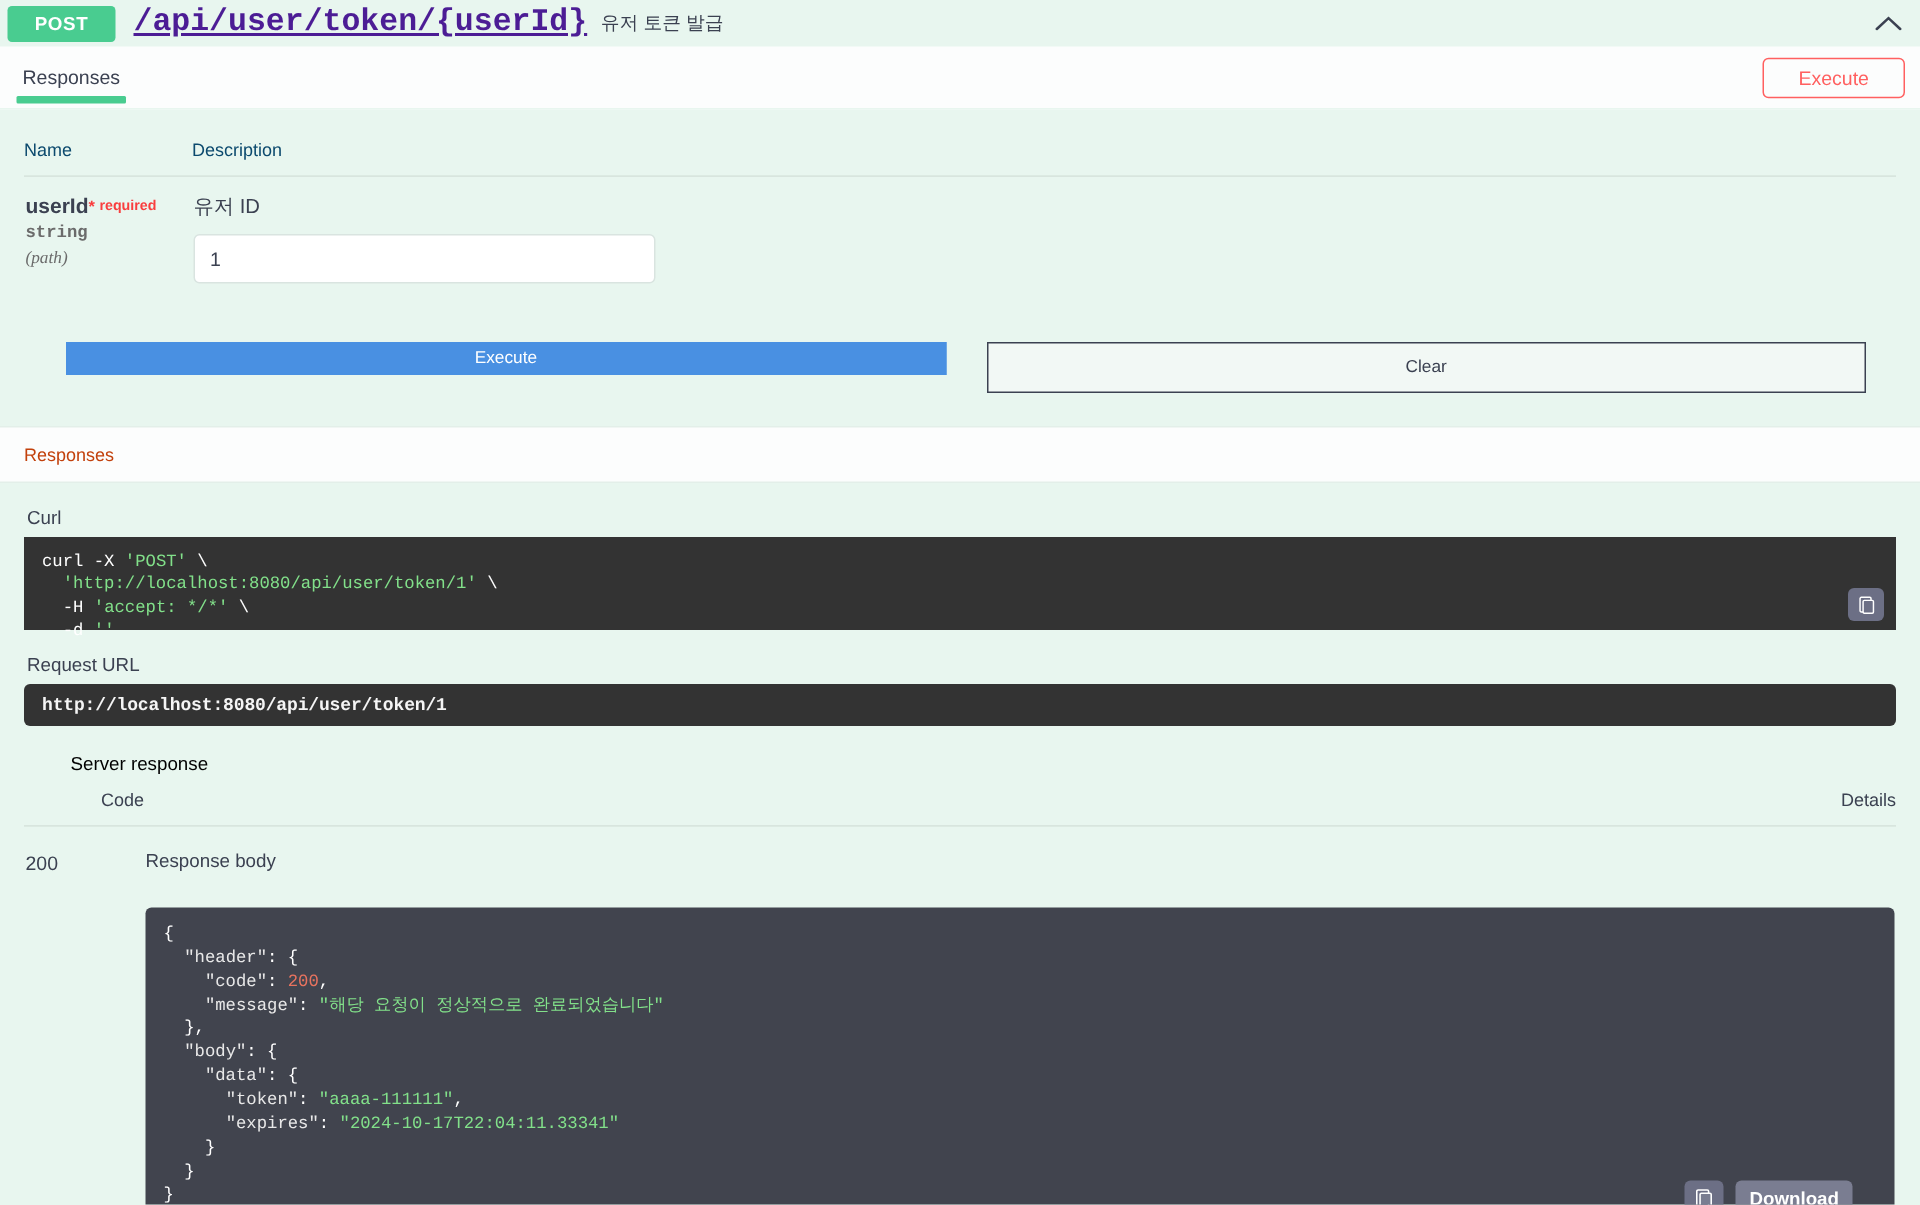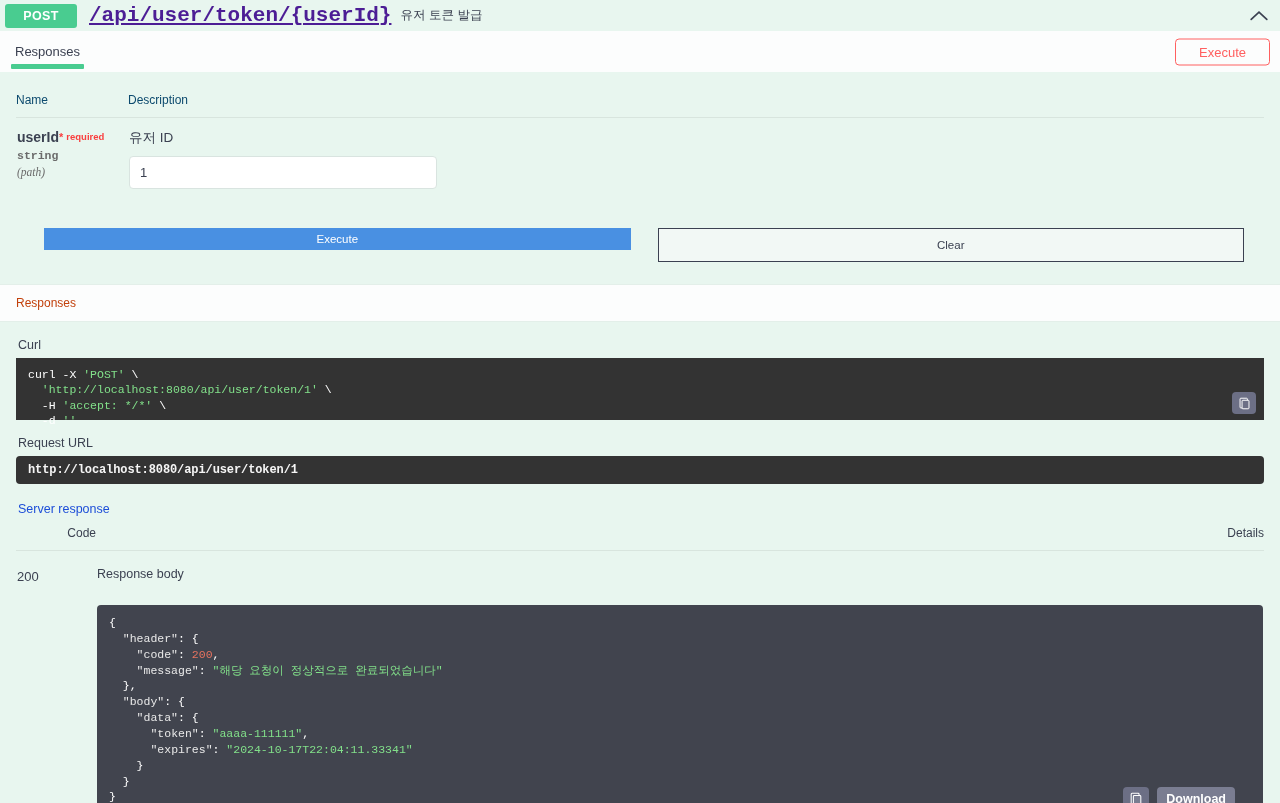--- a/index.html
+++ b/index.html
@@ -279,21 +279,21 @@
     border-radius: 4px;
     display: flex;
     align-items: center;
     justify-content: center;
     cursor: pointer;
     padding: 0;
   }
   .copy-curl { right: 8px; bottom: 6px; }
 
   
-  .sr-label { font-size: 12.5px; color: #1d4ed8; padding: 18px 0 0 2px; }
+  .sr-label { font-size: 12.5px; color: #000000; padding: 18px 0 0 2px; margin-left: 29px; }
   .sr-table {
     width: 100%;
     border-collapse: collapse;
     margin-top: 10px;
   }
   .sr-table th {
     text-align: right;
     font-size: 12px;
     font-weight: normal;
     color: #3b4151;

